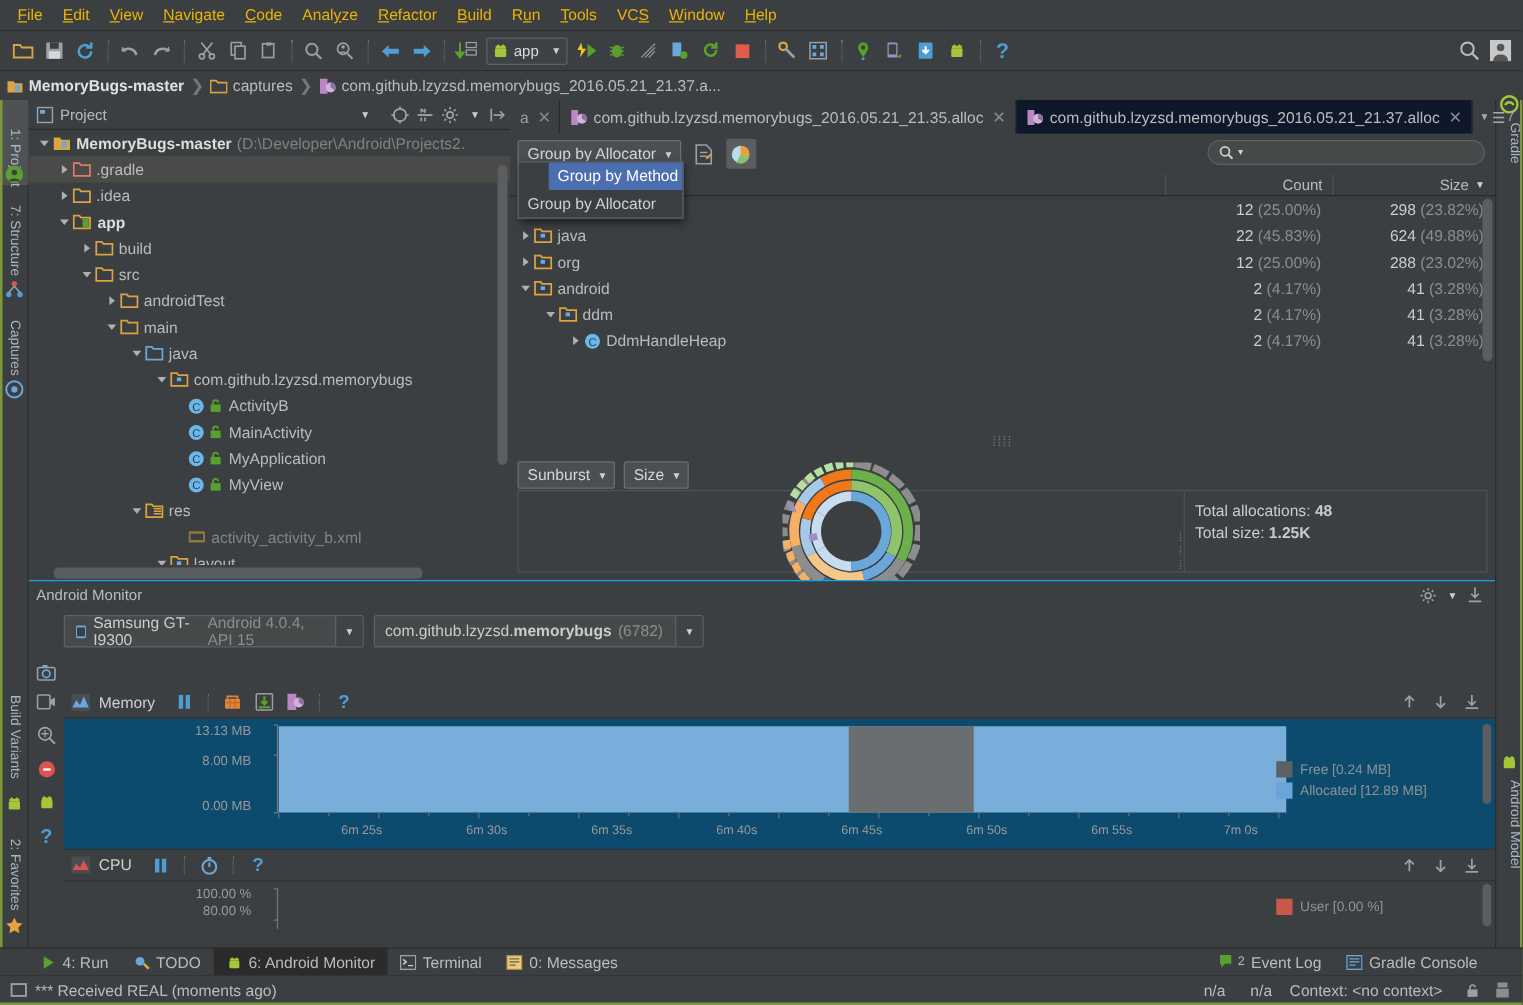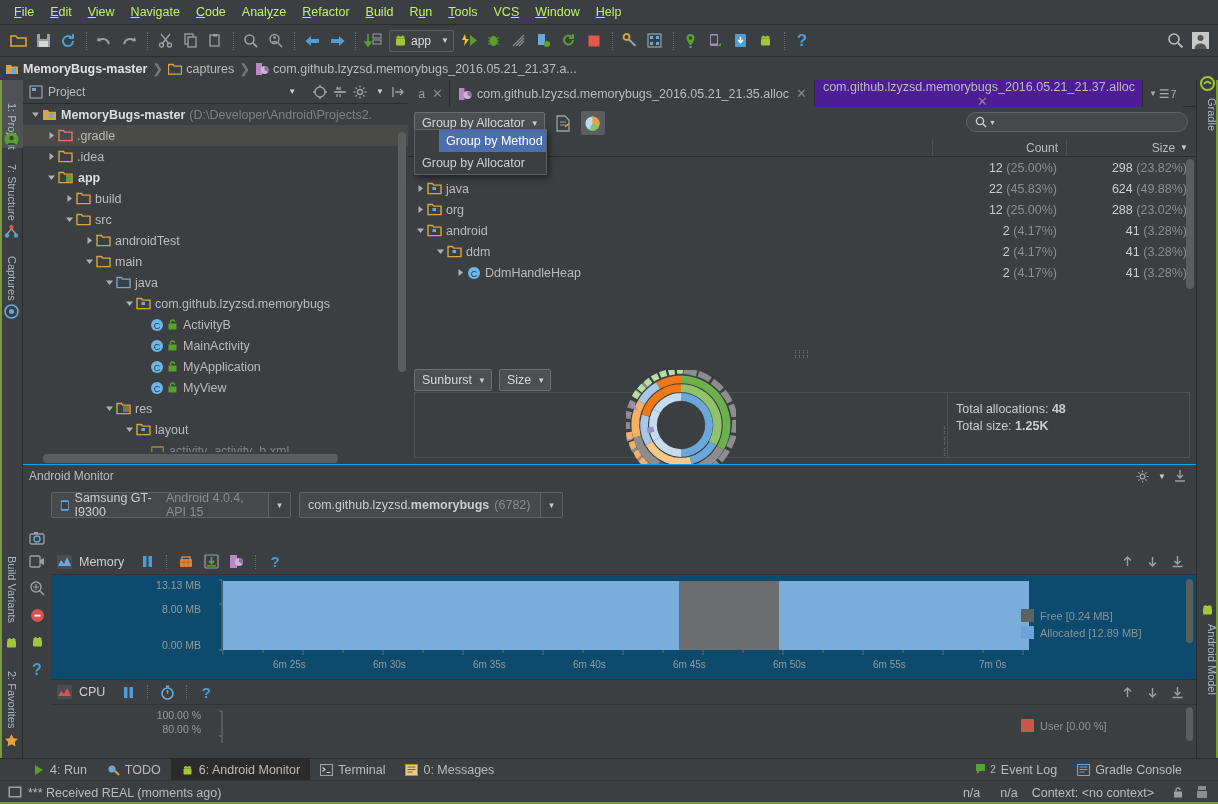--- a/index.html
+++ b/index.html
@@ -13,21 +13,21 @@
   }
   #app { position: relative; width: 1218px; height: 804px; }
 
   
   .menubar {
     position: absolute; top: 0; left: 0; width: 1218px; height: 25px;
     background: #3c3f41; display: flex; align-items: center;
     padding-left: 6px; border-bottom: 1px solid #2b2b2b;
   }
   .menubar .mi {
-    padding: 2px 8px; font-size: 12.5px; color: #bef264; cursor: default;
+    padding: 2px 8px; font-size: 12.5px; color: #eab308; cursor: default;
     white-space: nowrap;
   }
   .menubar .mi u { text-decoration: underline; }
 
   
   .toolbar {
     position: absolute; top: 25px; left: 0; width: 1218px; height: 32px;
     background: #3c3f41; display: flex; align-items: center; padding-left: 6px;
     border-bottom: 1px solid #2b2b2b;
   }
@@ -121,21 +121,21 @@
     position: absolute; top: 80px; left: 408px; right: 22px; height: 384px;
     background: #3c3f41;
   }
   .tabstrip { height: 27px; display: flex; align-items: stretch;
               background: #3c3f41; }
   .etab {
     display: flex; align-items: center; padding: 0 7px 0 8px;
     font-size: 12.5px; color: #bbbbbb; background: #3c3f41;
     border-right: 1px solid #2b2b2b; white-space: nowrap; position: relative;
   }
-  .etab.active { background: #4c1d95; flex-direction: column; }
+  .etab.active { background: #0f172a; }
   .etab .x { margin-left: 7px; color: #888; font-size: 13px; }
   .etab-left { width: 42px; justify-content: flex-end; padding-right: 6px; }
   .tabs-spacer { flex: 1; background: #3c3f41; border-bottom: 1px solid #2b2b2b; }
   .tabs-end { display: flex; align-items: center; padding: 0 6px;
               font-size: 11px; color: #aaa; }
 
   .alloc-toolbar {
     position: absolute; top: 27px; left: 0; right: 0; height: 32px;
     display: flex; align-items: center; padding-left: 6px; background: #3c3f41;
   }
@@ -808,39 +808,39 @@
               <path d="M1 2.5h7L4.5 7z" fill="#b0b0b0"></path>
             </svg>
           </span>
         <svg width="15" height="13" viewBox="0 0 15 13">
             <path d="M1 1.5h4.5l1.2 1.6H14v8.5H1z" fill="none" stroke="#d9a441" stroke-width="1.4"></path>
             <path d="M7 5h6M7 7h6M7 9h6" stroke="#d9a441" stroke-width="1.1"></path>
           </svg>
         <span class="tlabel">res</span>
       </div>
 
+      <div class="trow" style="padding-left:127px;opacity:.55;">
+        <svg width="15" height="13" viewBox="0 0 15 13">
+            <rect x="1" y="2" width="13" height="9" rx="1" fill="#d9a441"></rect>
+            <rect x="2.5" y="4" width="10" height="5" fill="#3c3f41"></rect>
+          </svg>
+        <span class="tlabel">activity_activity_b.xml</span>
+      </div>
+
       <div class="trow" style="padding-left:100px;">
         <span class="tarrow">
           <svg width="9" height="9" viewBox="0 0 9 9">
               <path d="M1 2.5h7L4.5 7z" fill="#b0b0b0"></path>
             </svg>
           </span>
         <svg width="15" height="13" viewBox="0 0 15 13">
             <path d="M1 1.5h4.5l1.2 1.6H14v8.5H1z" fill="none" stroke="#d9a441" stroke-width="1.4"></path>
             <rect x="5.5" y="5" width="3.5" height="3" fill="#6aa8dc"></rect>
           </svg>
         <span class="tlabel">layout</span>
-      </div>
-
-      <div class="trow" style="padding-left:127px;opacity:.55;">
-        <svg width="15" height="13" viewBox="0 0 15 13">
-            <rect x="1" y="2" width="13" height="9" rx="1" fill="#d9a441"></rect>
-            <rect x="2.5" y="4" width="10" height="5" fill="#3c3f41"></rect>
-          </svg>
-        <span class="tlabel">activity_activity_b.xml</span>
       </div>
       <div class="vscroll-proj"></div>
     </div>
     <div class="hscrolltrack">
       <div class="hscroll"></div>
     </div>
   </div>
 
   <div class="allocpanel">
     <div class="tabstrip">

